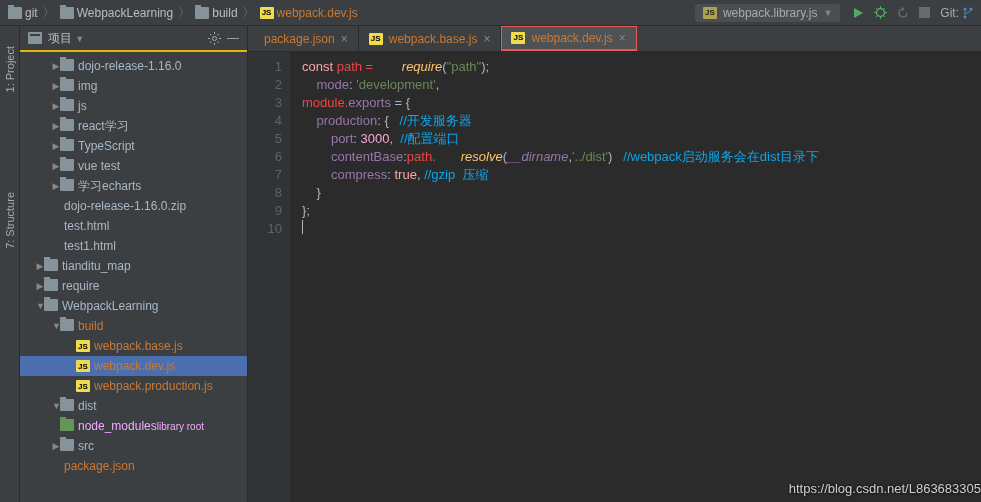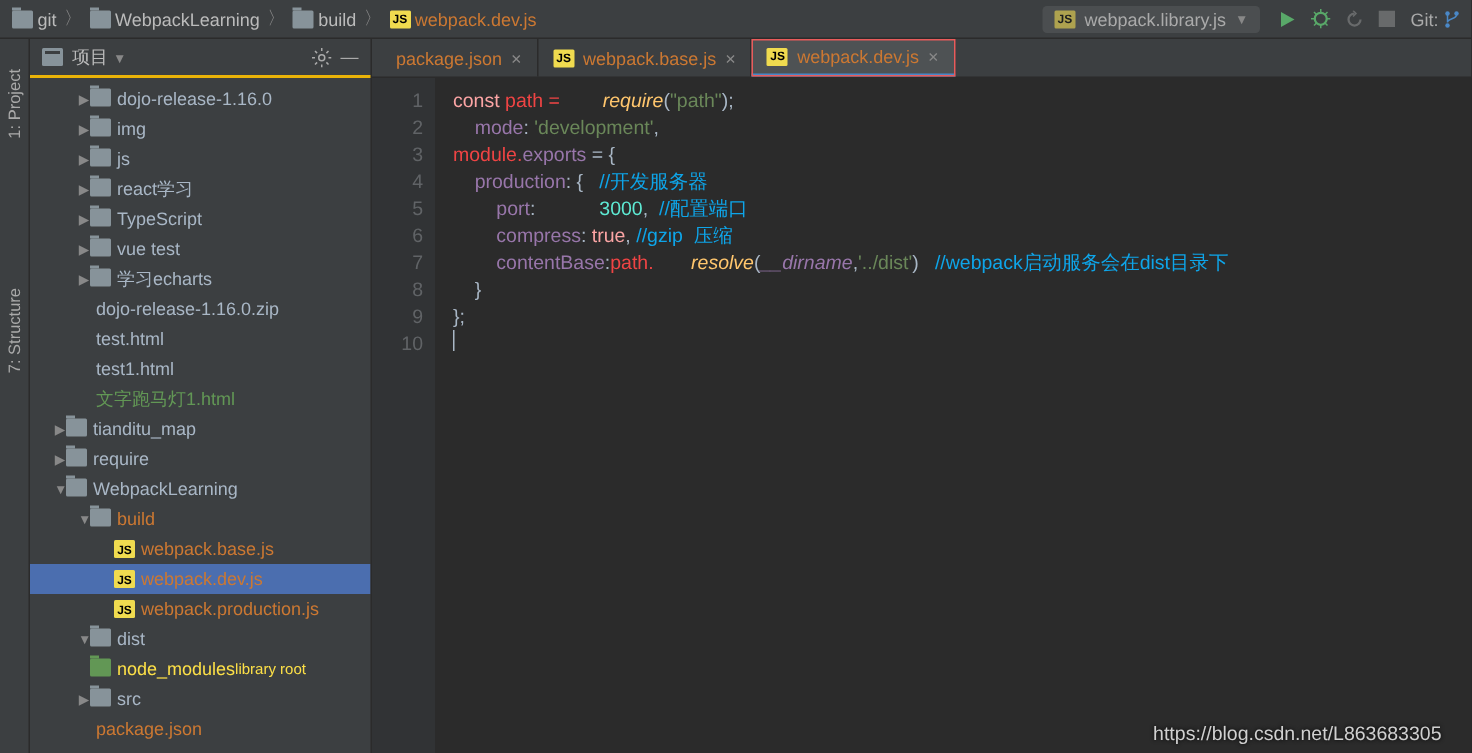--- a/index.html
+++ b/index.html
@@ -21,21 +21,21 @@
   
   .project-panel { width: 228px; background: #3c3f41; border-right: 1px solid #2b2b2b; display: flex; flex-direction: column; }
   .project-header { height: 26px; display: flex; align-items: center; padding: 0 8px; border-bottom: 2px solid #eab308; gap:6px;}
   .project-title { flex: 1; color: #bbb; }
   .project-tree { flex:1; overflow:auto; padding: 4px 0; }
   .tree-row { display: flex; align-items: center; height: 20px; padding: 0 4px; cursor: pointer; white-space: nowrap; }
   .tree-row.selected { background: #4b6eaf; color: #fff; }
   .tree-label { margin-left: 4px; }
   .orange { color: #cc7832; }
   .green { color: #629755; }
-  .dim { color: #fde047; }
+  .dim { color: #f0abfc; }
   .indent-0 { padding-left: 16px; } .indent-1 { padding-left: 32px; } .indent-2 { padding-left: 48px; }
   
   .editor-area { flex: 1; display: flex; flex-direction: column; background: #2b2b2b; }
   .tabs-bar { height: 26px; background: #3c3f41; display: flex; align-items: stretch; border-bottom: 1px solid #2b2b2b; }
   .tab { display: flex; align-items: center; gap: 6px; padding: 0 10px; color: #bbb; cursor: pointer; border-right: 1px solid #2b2b2b; }
   .tab.active { background: #4e5254; color: #fff; border-bottom: 2px solid #4a88c7; }
   .tab.highlighted { outline: 1px solid #e95b5b; outline-offset: -1px; }
   .tab.highlighted .tab-label { color: #cc7832; }
   .tab-label.orange { color: #cc7832; }
   .tab-close { color: #888; }
@@ -43,35 +43,35 @@
   .code-body { flex: 1; display: flex; font-family: "JetBrains Mono", Consolas, monospace; font-size: 13px; }
   .gutter-nums { width: 42px; text-align: right; color: #606366; padding: 6px 8px 0 0; background: #313335; user-select:none;}
   .gutter-nums div { height: 18px; line-height: 18px; }
   .code-lines { padding: 6px 0 0 12px; line-height: 18px; }
   .code-lines div { height: 18px; white-space: pre; }
   .kw { color: #fca5a5; }
   .str { color: #6a8759; }
   .fn { color: #ffc66d; font-style: italic; margin-left: 25px; }
   .prop { color: #9876aa; }
   .cmt { color: #0ea5e9; }
-  .num { color: #5eead4; margin-left: 39px; }
+  .num { color: #f9a8d4; }
   .obj { color: #ef4444; }
   .dunder { color: #9876aa; font-style: italic; }
   
   .folder-icon, .file-icon { width: 14px; height: 12px; display: inline-block; }
   .folder-icon { background: #87939a; border-radius: 1px; position: relative; }
   .folder-icon::before { content:""; position:absolute; top:-2px; left:0; width:6px; height:2px; background:#87939a; }
   .folder-icon.green-f { background:#629755; } .folder-icon.green-f::before{ background:#629755;}
   .js-icon { width:14px; height:12px; background:#f0db4f; color:#000; font-size:8px; display:flex; align-items:center; justify-content:center; font-weight:bold; border-radius:1px;}
   .html-icon { width:14px; height:12px; background:#e44d26; border-radius:1px;}
   .zip-icon { width:12px; height:14px; background:#87939a; border-radius:1px; position:relative;}
   .json-icon { width:14px; height:12px; background:#cc7832; border-radius:1px;}
   .arrow { width:8px; display:inline-block; color:#888; font-size:9px; text-align:center;}
   
-  .watermark { position: absolute; bottom: 6px; right: 20px; color: #d0d0d0; font-size: 13px; text-shadow: 0 0 3px #000; }
+  .watermark { position: absolute; bottom: 6px; right: 0; color: #d0d0d0; font-size: 13px; text-shadow: 0 0 3px #000; }
   
   svg { display: block; }
 </style>
 </head>
 <body>
 
 <div class="breadcrumb-bar">
   <div class="breadcrumb">
     <span>
         <span class="folder-icon"></span> 
@@ -189,25 +189,20 @@
         <div class="tree-row indent-1">
           <span class="arrow"></span>
           <span><span class="html-icon"></span></span>
           <span class="tree-label ">test.html</span>
         </div>
         <div class="tree-row indent-1">
           <span class="arrow"></span>
           <span><span class="html-icon"></span></span>
           <span class="tree-label ">test1.html</span>
         </div>
-        <div class="tree-row indent-1">
-          <span class="arrow"></span>
-          <span><span class="html-icon"></span></span>
-          <span class="tree-label green">文字跑马灯1.html</span>
-        </div>
         <div class="tree-row indent-0">
           <span class="arrow">▶</span>
           <span><span class="folder-icon"></span></span>
           <span class="tree-label ">tianditu_map</span>
         </div>
         <div class="tree-row indent-0">
           <span class="arrow">▶</span>
           <span><span class="folder-icon"></span></span>
           <span class="tree-label ">require</span>
         </div>
@@ -300,22 +295,22 @@
           <div>8</div>
           <div>9</div>
           <div>10</div>
         </div>
       <div class="code-lines">
         <div><span class="kw">const </span><span class="obj">path = </span><span class="fn">require</span><span>(</span><span class="str">"path"</span><span>);</span></div>
         <div>    <span class="prop">mode</span><span>: </span><span class="str">'development'</span><span>,</span></div>
         <div><span class="obj">module.</span><span class="prop">exports</span><span> = {</span></div>
         <div>    <span class="prop">production</span><span>: {   </span><span class="cmt">//开发服务器</span></div>
         <div>        <span class="prop">port</span><span>: </span><span class="num">3000</span><span>,  </span><span class="cmt">//配置端口</span></div>
+        <div>        <span class="prop">contentBase</span><span>:</span><span class="obj">path.</span><span class="fn">resolve</span><span>(</span><span class="dunder">__dirname</span><span>,</span><span class="str">'../dist'</span><span>)   </span><span class="cmt">//webpack启动服务会在dist目录下</span></div>
         <div>        <span class="prop">compress</span><span>: </span><span class="kw">true</span><span>, </span><span class="cmt">//gzip  压缩</span></div>
-        <div>        <span class="prop">contentBase</span><span>:</span><span class="obj">path.</span><span class="fn">resolve</span><span>(</span><span class="dunder">__dirname</span><span>,</span><span class="str">'../dist'</span><span>)   </span><span class="cmt">//webpack启动服务会在dist目录下</span></div>
         <div>    <span>}</span></div>
         <div><span>};</span></div>
         <div><span style="border-left:1px solid #a9b7c6; height:14px; display:inline-block"></span></div>
       </div>
     </div>
   </div>
 </div>
 
 <div class="watermark">https://blog.csdn.net/L863683305</div>
 

